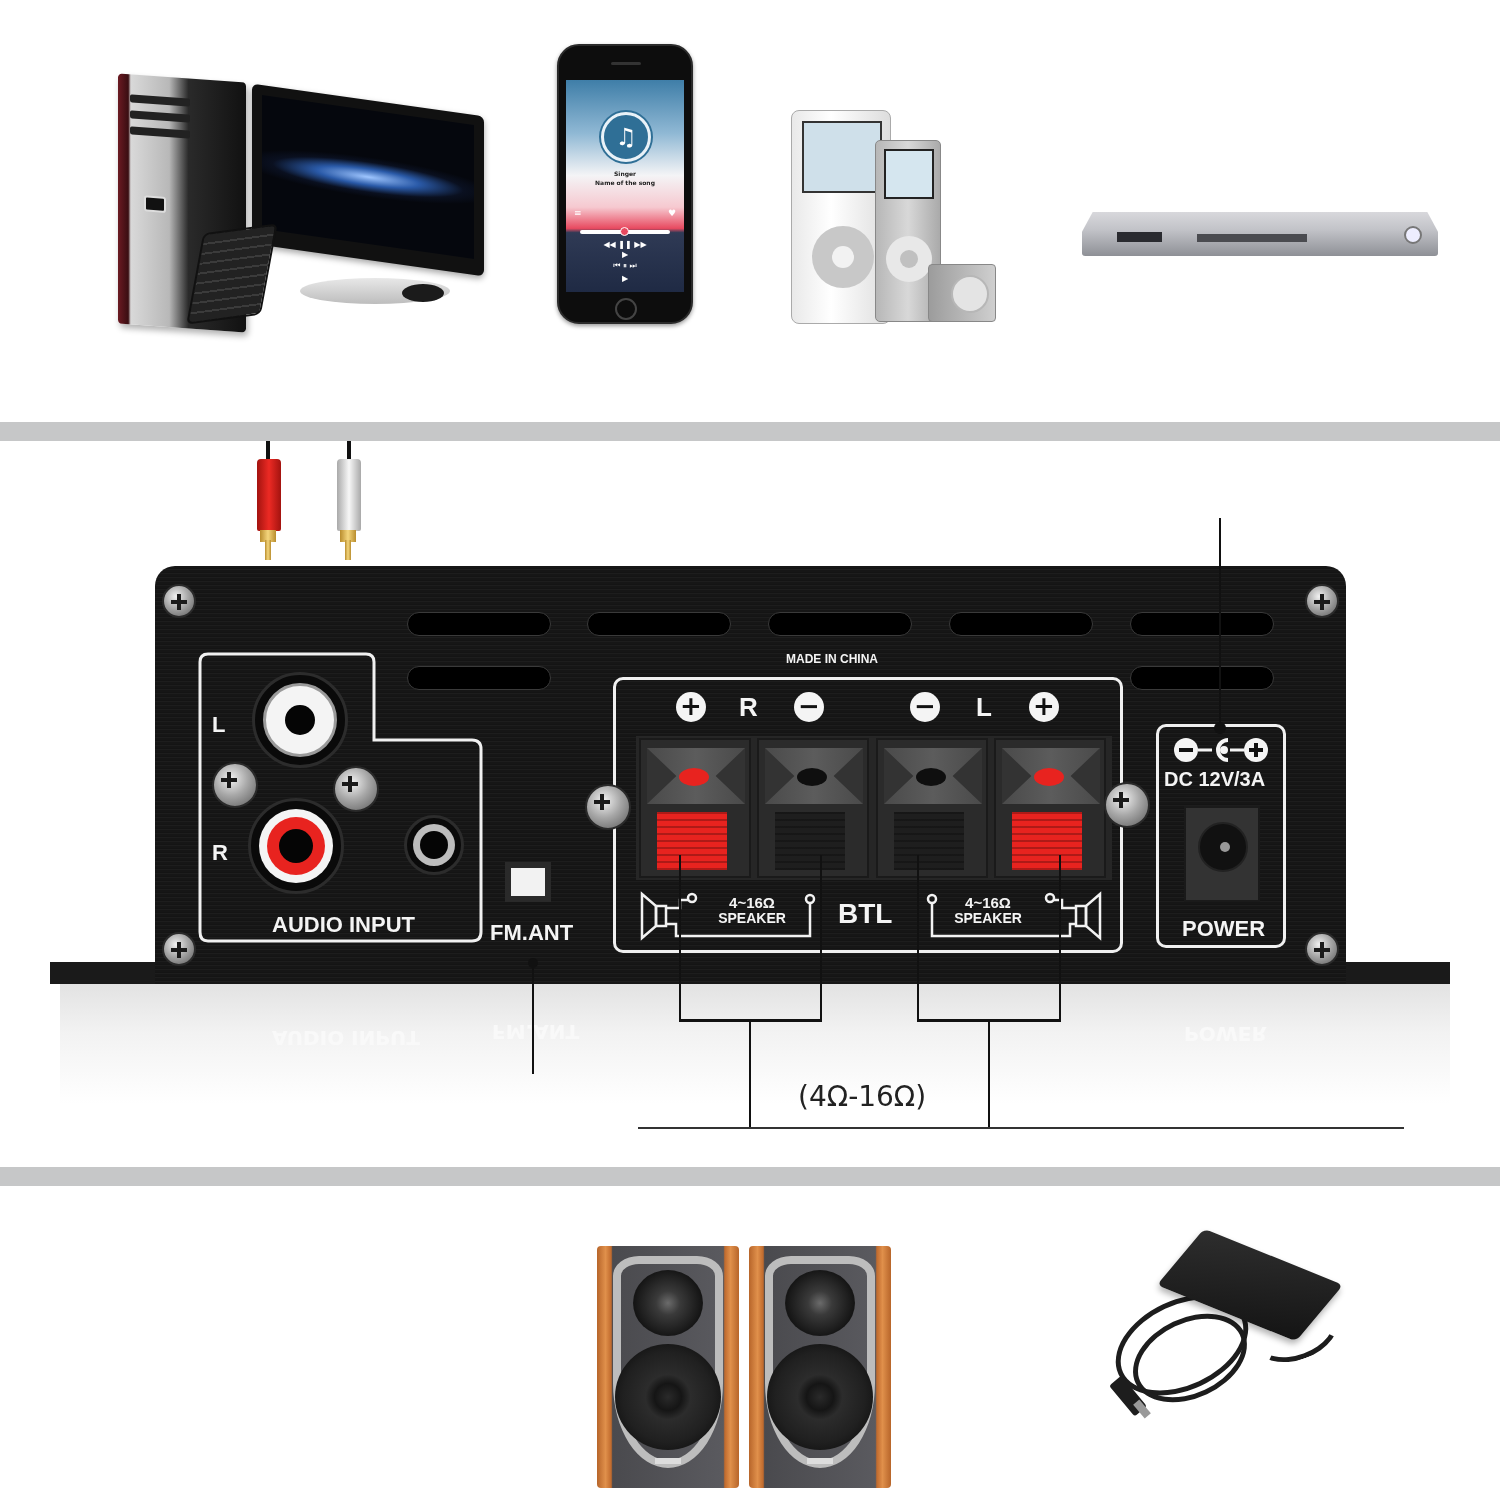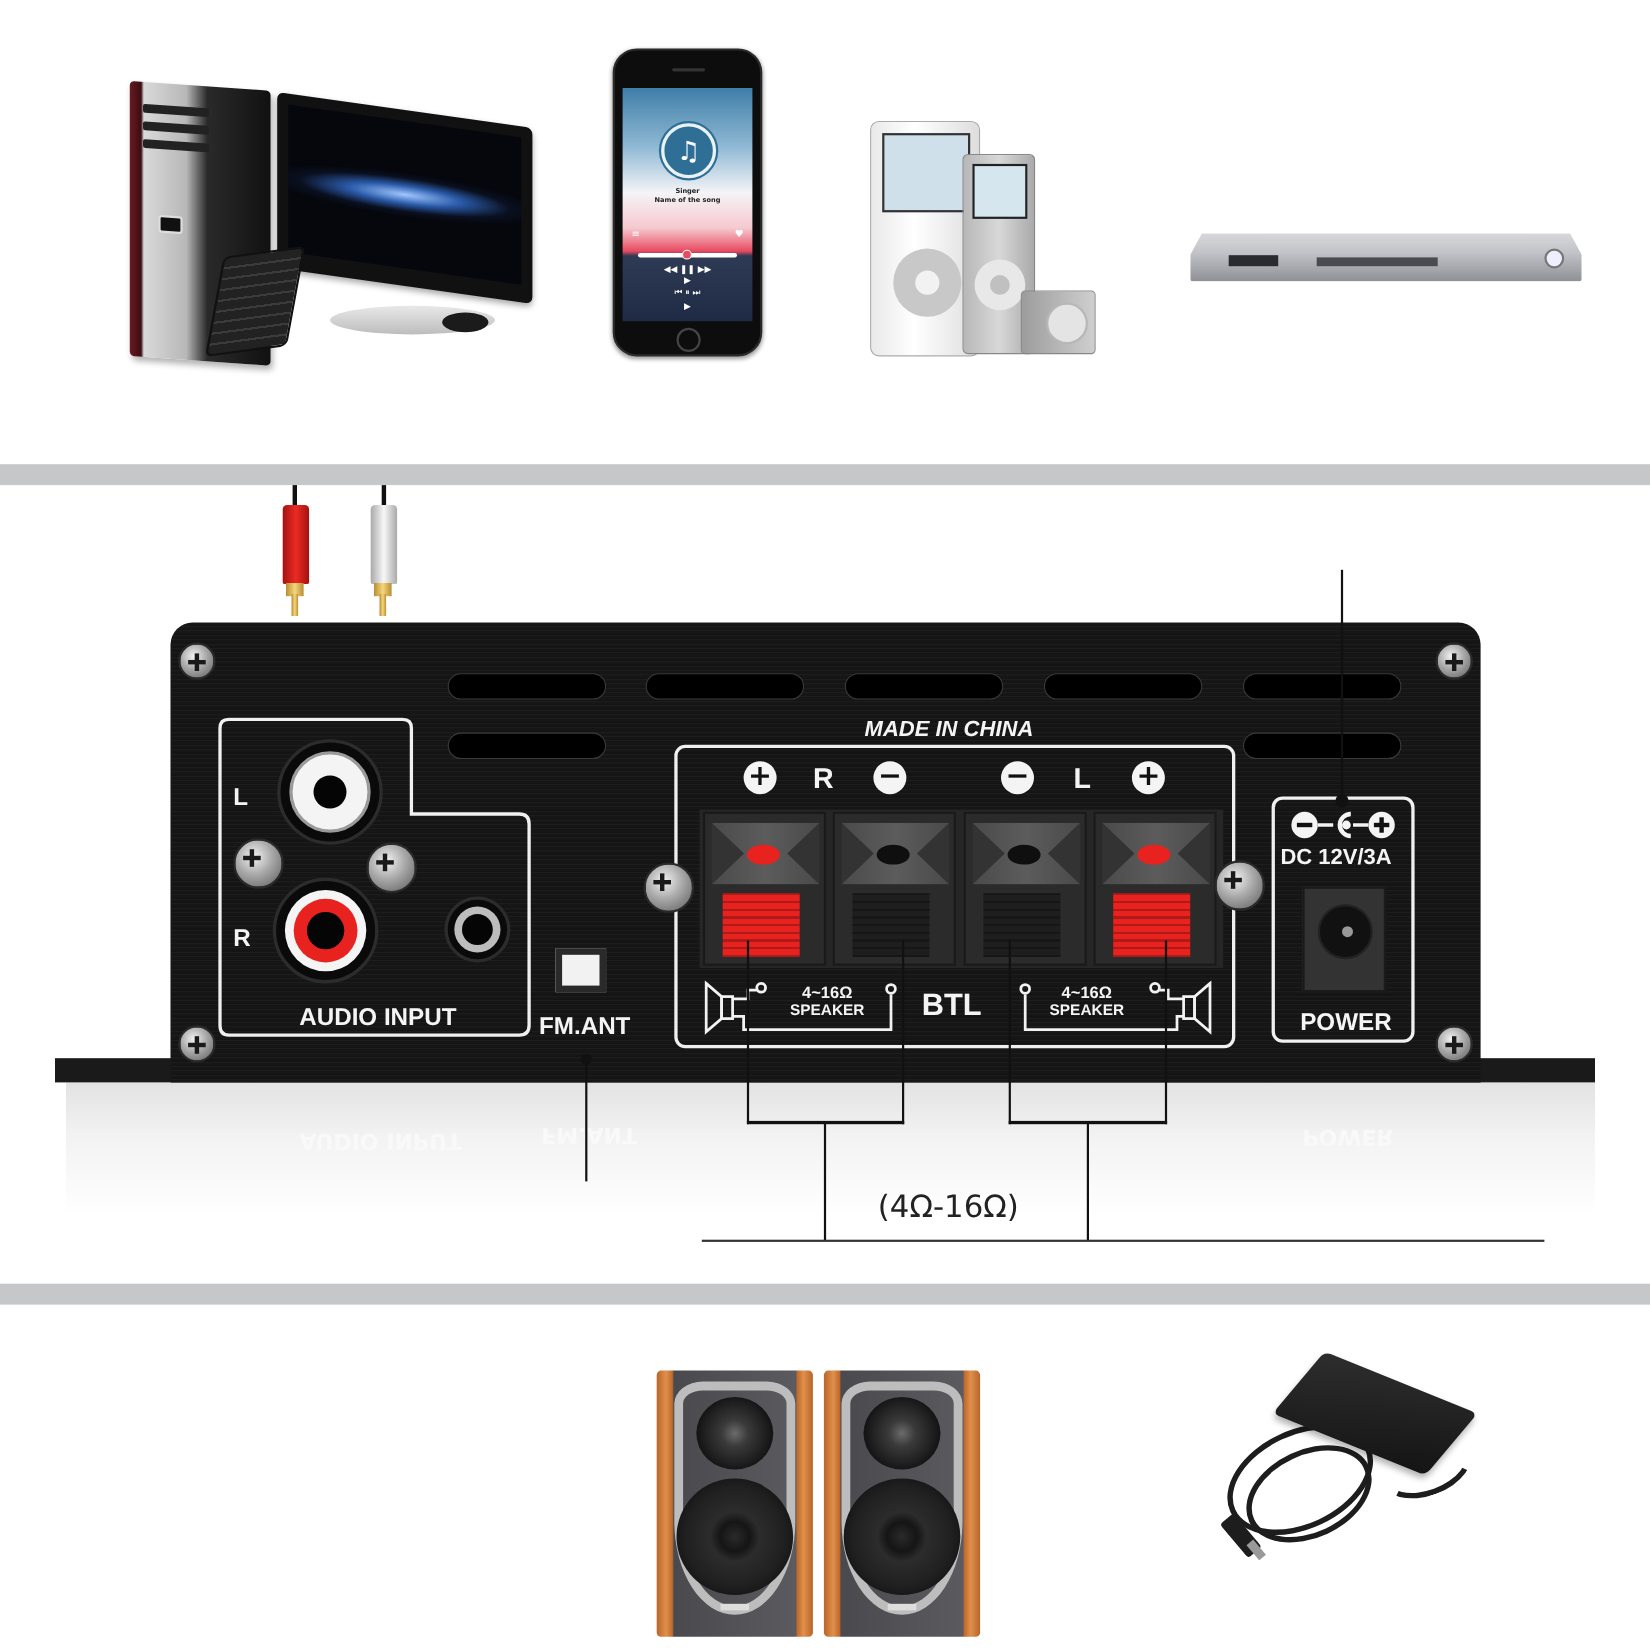--- a/index.html
+++ b/index.html
@@ -242,21 +242,21 @@
     <div class="hole" style="left:13px;top:13px;width:28px;height:28px;"></div>
   </div>
 
   <div class="label-w" style="left:272px;top:912px;font-size:22px;">AUDIO INPUT</div>
 </div>
 
 <div class="fm-conn"></div>
 <div class="label-w" style="left:490px;top:920px;font-size:22px;">FM.ANT</div>
 
 <div>
-  <div class="label-w" style="left:786px;top:652px;font-size:20px;font-style:italic;">MADE IN CHINA</div>
+  <div class="label-w" style="left:786px;top:652px;font-size:12px;">MADE IN CHINA</div>
   <div class="panel-outline" style="left:613px;top:677px;width:510px;height:276px;"></div>
 
   <div class="plus-badge" style="left:676px;top:692px;">+</div>
   <div class="label-w" style="left:739px;top:692px;font-size:26px;">R</div>
   <div class="plus-badge" style="left:794px;top:692px;">−</div>
   <div class="plus-badge" style="left:910px;top:692px;">−</div>
   <div class="label-w" style="left:976px;top:692px;font-size:26px;">L</div>
   <div class="plus-badge" style="left:1029px;top:692px;">+</div>
 
   <div class="abs" style="left:636px;top:736px;width:476px;height:144px;background:#262626;"></div>

